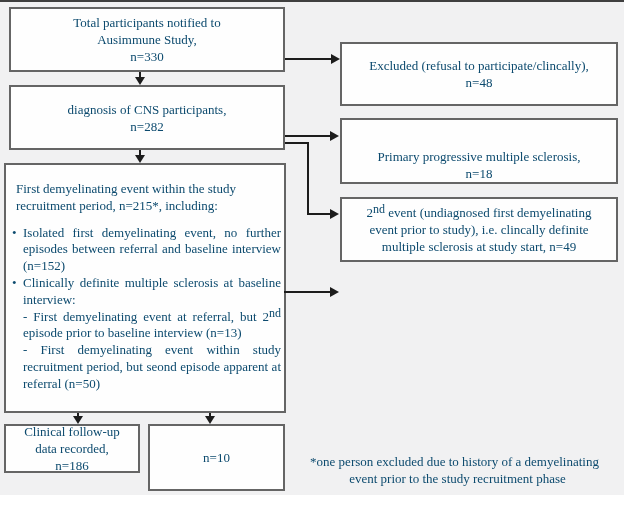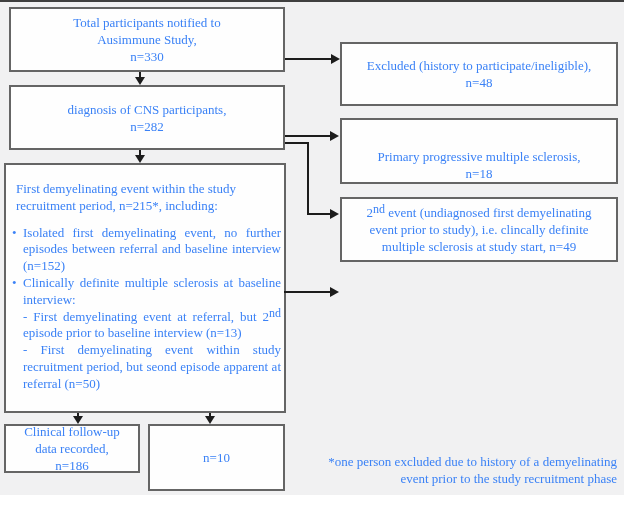--- a/index.html
+++ b/index.html
@@ -1,19 +1,19 @@
 <!DOCTYPE html>
 <html><head>
 <meta charset="utf-8">
 <style>
   html,body{margin:0;padding:0;background:#ffffff;}
   .canvas{
     position:relative;width:624px;height:521px;overflow:hidden;
     font-family:"Liberation Serif","DejaVu Serif",serif;
-    color:#3b82f6;background:#ffffff;
+    color:#0c4a6e;background:#ffffff;
   }
   .panel{position:absolute;left:0;top:0;width:624px;height:495px;background:#f1f1f2;}
   .top-rule{position:absolute;left:0;top:0;width:624px;height:2px;background:#3f3f3f;}
   .box{
     position:absolute;box-sizing:border-box;background:#fefefe;
     border:2px solid #656565;font-size:13px;line-height:17px;
     display:flex;flex-direction:column;align-items:center;justify-content:center;
     text-align:center;
   }
   .box .ln{white-space:nowrap;}
@@ -23,21 +23,21 @@
     padding:4px 3px 2px 4px;text-align:left;
   }
   .bigbox .heading{padding-left:6px;padding-right:2px;margin-top:12px;}
   .bigbox .bullets{margin-top:10px;}
   .bullet,.subitem{position:relative;padding-left:13px;text-align:justify;}
   .bullet .marker{position:absolute;left:2px;top:0;}
   sup.sp{font-size:12px;vertical-align:4px;line-height:0;}
   .cline{position:absolute;background:#1c1c1c;}
   .tri-right{position:absolute;width:0;height:0;border-top:5px solid transparent;border-bottom:5px solid transparent;border-left:9px solid #1c1c1c;}
   .tri-down{position:absolute;width:0;height:0;border-left:5px solid transparent;border-right:5px solid transparent;border-top:8px solid #1c1c1c;}
-  .footnote{position:absolute;left:292px;top:453px;width:325px;font-size:13px;line-height:17px;text-align:right;}
+  .footnote{position:absolute;left:292px;top:453px;width:325px;font-size:13px;line-height:17px;text-align:center;}
   .footnote .fl2{padding-left:6px;}
 </style>
 </head>
 <body>
 
 <div class="canvas">
   <div class="panel"></div>
   <div class="top-rule"></div>
 
   <div class="box" style="left:9px;top:7px;width:276px;height:65px;">
@@ -75,21 +75,21 @@
     <div class="ln">Clinical follow-up</div>
     <div class="ln">data recorded,</div>
     <div class="ln">n=186</div>
   </div>
 
   <div class="box" style="left:148px;top:424px;width:137px;height:67px;">
     <div class="ln">n=10</div>
   </div>
 
   <div class="box" style="left:340px;top:42px;width:278px;height:64px;">
-    <div class="ln">Excluded (history to participate/ineligible),</div>
+    <div class="ln">Excluded (refusal to participate/clincally),</div>
     <div class="ln">n=48</div>
   </div>
 
   <div class="box" style="left:340px;top:118px;width:278px;height:66px;justify-content:flex-end;">
     <div class="ln">Primary progressive multiple sclerosis,</div>
     <div class="ln">n=18</div>
   </div>
 
   <div class="box" style="left:340px;top:197px;width:278px;height:65px;">
     <div class="ln"><span>2</span><sup class="sp">nd</sup><span> event (undiagnosed first demyelinating</span></div>

